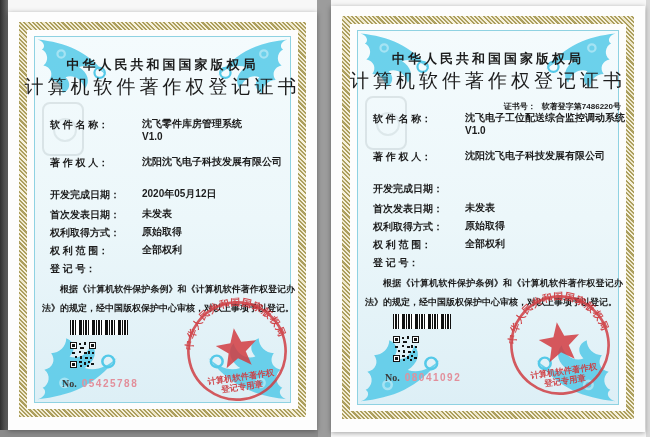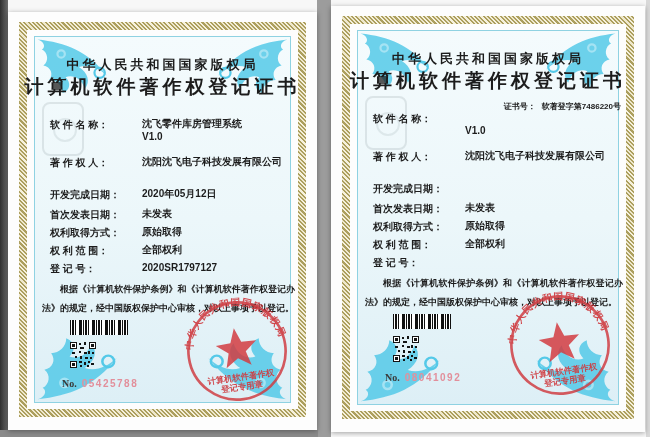--- a/index.html
+++ b/index.html
@@ -32,21 +32,21 @@
   .flourish{position:absolute;width:74px;height:58px;}
   .fl-tl{left:1px;top:1px;}
   .fl-tr{right:1px;top:1px;transform:scaleX(-1);}
   .fl-bl{left:1px;bottom:1px;transform:scaleY(-1);width:84px;height:66px;}
   .fl-br{right:1px;bottom:1px;transform:scale(-1,-1);width:84px;height:66px;}
 
   .content{position:absolute;inset:0;}
   .authority{position:absolute;top:44px;left:0;right:0;text-align:center;
     font-size:13px;font-weight:bold;letter-spacing:3px;}
   .cert-title{position:absolute;top:62px;left:0;right:0;text-align:center;
-    font-size:19px;font-weight:bold;letter-spacing:4px;}
+    font-size:19px;font-weight:normal;letter-spacing:4px;}
   .certno{position:absolute;top:95px;right:24px;font-size:8px;font-weight:bold;}
   .certno .lab{margin-right:6px;}
 
   .row{position:absolute;left:42px;right:16px;display:flex;font-size:10px;font-weight:bold;}
   .row .lab{width:92px;flex:0 0 92px;}
   .row .val{flex:1;line-height:1.25;}
   .r-soft{top:106px;}
   .r-owner{top:144px;}
   .r-dev{top:176px;}
   .r-pub{top:196px;}
@@ -136,21 +136,20 @@
       <div class="row r-acq">
         <span class="lab">权利取得方式：</span>
         <span class="val">原始取得</span>
       </div>
       <div class="row r-scope">
         <span class="lab">权 利 范 围：</span>
         <span class="val">全部权利</span>
       </div>
       <div class="row r-reg">
         <span class="lab">登  记  号：</span>
-        <span class="val">2020SR1797127</span>
       </div>
 
       <div class="statement">根据《计算机软件保护条例》和《计算机软件著作权登记办法》的规定，经中国版权保护中心审核，对以上事项予以登记。</div>
 
       <div class="barcode"></div>
       <svg class="qr" viewBox="0 0 25 25" shape-rendering="crispEdges">
         <rect x="0" y="0" width="7" height="7" fill="#141414"></rect>
           <rect x="1" y="1" width="5" height="5" fill="#fff"></rect>
           <rect x="2" y="2" width="3" height="3" fill="#141414"></rect>
         <rect x="18" y="0" width="7" height="7" fill="#141414"></rect>
@@ -227,21 +226,21 @@
       <div class="watermark"></div>
       <div class="authority">中华人民共和国国家版权局</div>
       <div class="cert-title">计算机软件著作权登记证书</div>
       <div class="certno">
         <span class="lab">证书号：</span><span>软著登字第7486220号</span>
       </div>
 
       <div class="row r-soft">
         <span class="lab">软 件 名 称：</span>
         <span class="val">
-          <br>
+          <span>沈飞电子工位配送综合监控调动系统</span><br>
           <span>V1.0</span>
         </span>
       </div>
       <div class="row r-owner">
         <span class="lab">著 作 权 人：</span>
         <span class="val">沈阳沈飞电子科技发展有限公司</span>
       </div>
       <div class="row r-dev">
         <span class="lab">开发完成日期：</span>
       </div>

